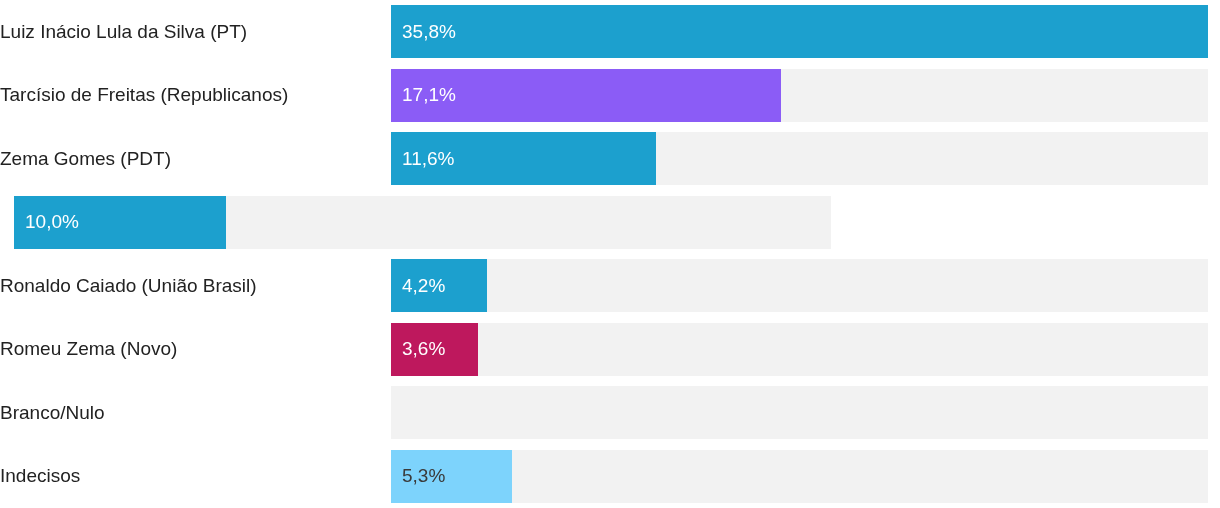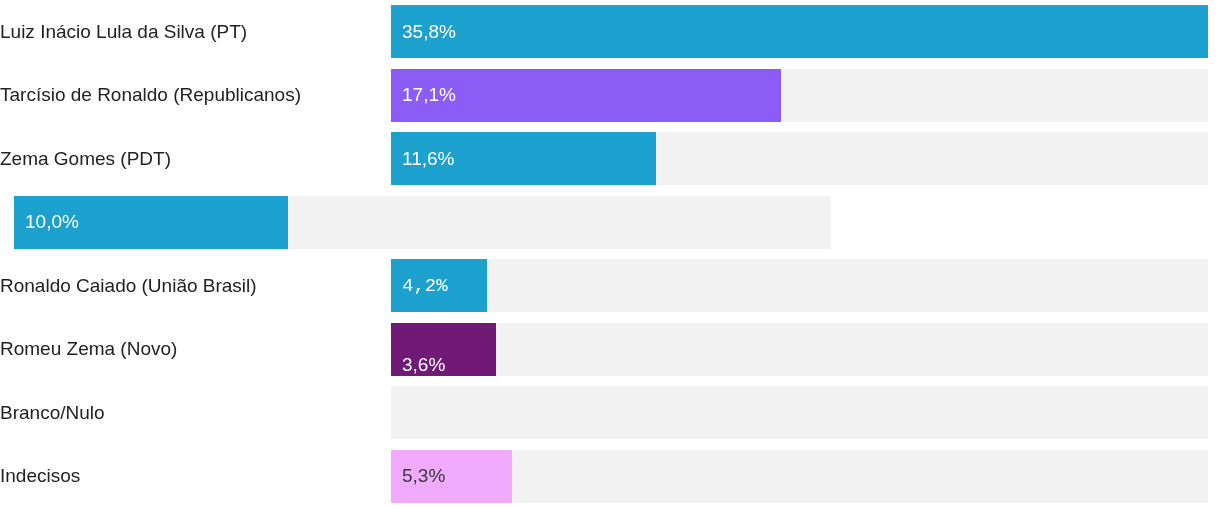--- a/index.html
+++ b/index.html
@@ -87,71 +87,71 @@
     <div class="row">
       <div class="cat-label">Luiz Inácio Lula da Silva (PT)</div>
       <div class="track-wrap">
         <div class="track" style="background: rgb(242, 242, 242);"></div>
         <div class="bar" style="width: 817px; background: rgb(28, 160, 206);">
           <span class="bar-value">35,8%</span>
         </div>
       </div>
     </div>
     <div class="row">
-      <div class="cat-label">Tarcísio de Ronaldo (Republicanos)</div>
+      <div class="cat-label">Tarcísio de Freitas (Republicanos)</div>
       <div class="track-wrap">
         <div class="track" style="background: rgb(242, 242, 242);"></div>
         <div class="bar" style="width: 390.243px; background: #8b5cf6;">
           <span class="bar-value">17,1%</span>
         </div>
       </div>
     </div>
     <div class="row">
       <div class="cat-label">Zema Gomes (PDT)</div>
       <div class="track-wrap">
         <div class="track" style="background: rgb(242, 242, 242);"></div>
         <div class="bar" style="width: 264.726px; background: rgb(28, 160, 206);">
           <span class="bar-value">11,6%</span>
         </div>
       </div>
     </div>
     <div class="row">
       <div class="track-wrap">
         <div class="track" style="background: rgb(242, 242, 242);"></div>
-        <div class="bar" style="width: 274px; background: rgb(28, 160, 206);">
+        <div class="bar" style="width: 212px; background: rgb(28, 160, 206);">
           <span class="bar-value">10,0%</span>
         </div>
       </div>
     </div>
     <div class="row">
       <div class="cat-label">Ronaldo Caiado (União Brasil)</div>
       <div class="track-wrap">
         <div class="track" style="background: rgb(242, 242, 242);"></div>
-        <div class="bar" style="width: 95.8492px; background: rgb(28, 160, 206); font-family: Liberation Mono, monospace;">
+        <div class="bar" style="width: 95.8492px; background: rgb(28, 160, 206);">
           <span class="bar-value">4,2%</span>
         </div>
       </div>
     </div>
     <div class="row">
       <div class="cat-label">Romeu Zema (Novo)</div>
       <div class="track-wrap">
         <div class="track" style="background: rgb(242, 242, 242);"></div>
-        <div class="bar" style="width: 105px; background: #701a75; align-items: flex-end;">
+        <div class="bar" style="width: 87px; background: #be185d;">
           <span class="bar-value">3,6%</span>
         </div>
       </div>
     </div>
     <div class="row">
       <div class="cat-label">Branco/Nulo</div>
       <div class="track-wrap">
         <div class="track" style="background: rgb(242, 242, 242);"></div>
       </div>
     </div>
     <div class="row">
       <div class="cat-label">Indecisos</div>
       <div class="track-wrap">
         <div class="track" style="background: rgb(242, 242, 242);"></div>
-        <div class="bar gray" style="width: 120.953px; background: #f0abfc;">
+        <div class="bar gray" style="width: 120.953px; background: #7dd3fc;">
           <span class="bar-value">5,3%</span>
         </div>
       </div>
     </div>
   </div>
 
 </body></html>

